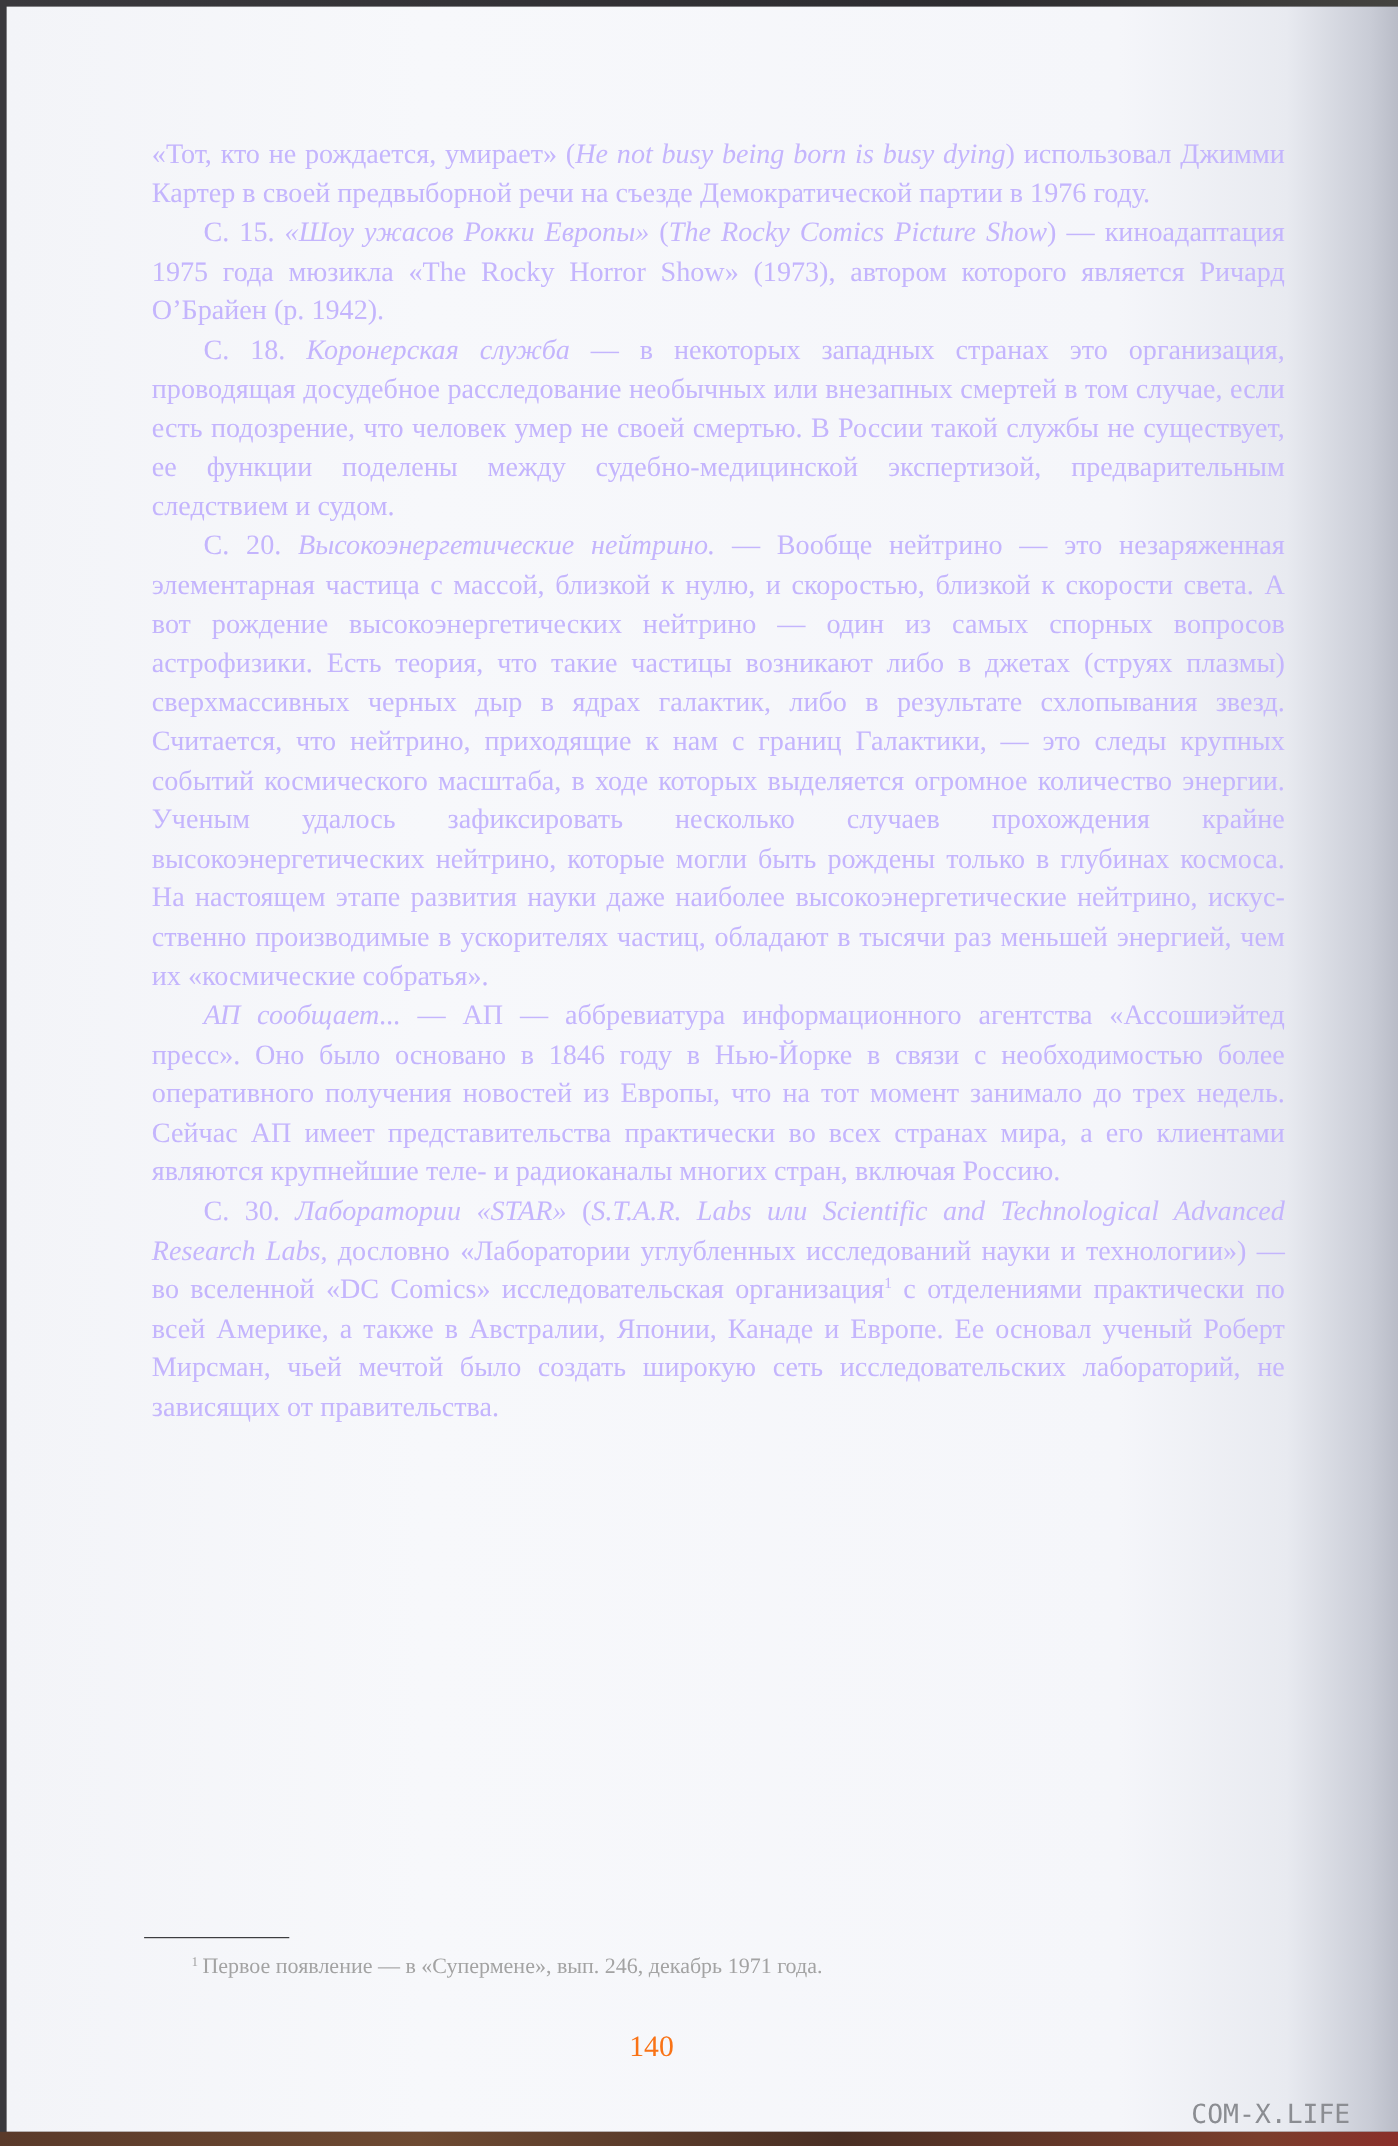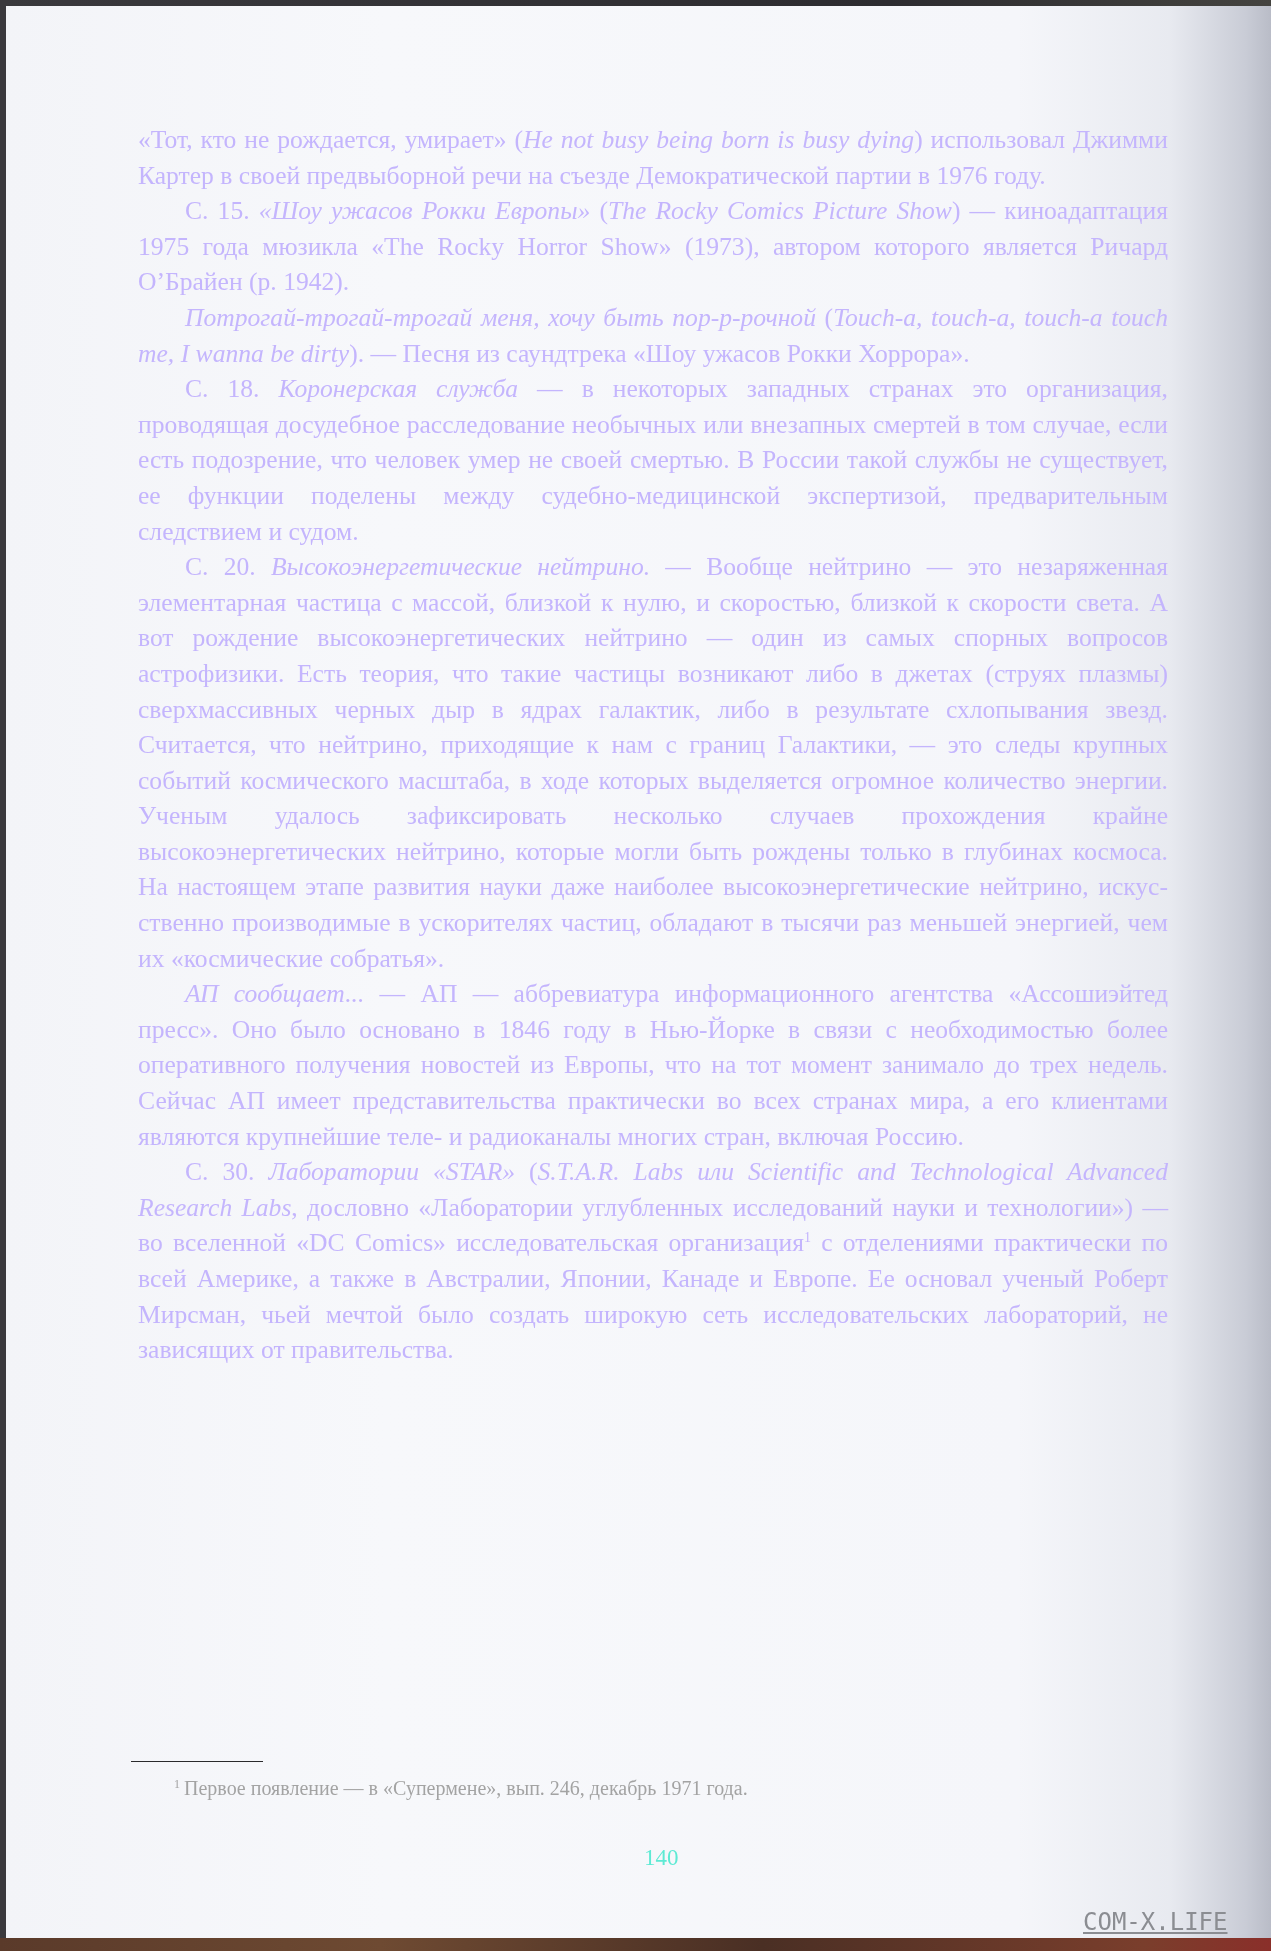--- a/index.html
+++ b/index.html
@@ -35,39 +35,38 @@
   sup.fn { font-size: 14px; vertical-align: 9px; line-height: 0; }
   .rule {
     position: absolute; left: 131px; top: 1761px; width: 132px; height: 0;
     border-top: 1.5px solid #2a2a2c;
   }
   .footnote {
     position: absolute; left: 174px; top: 1775px; font-size: 20px; color: #a3a3a3; line-height: 26px;
   }
   .footnote sup { font-size: 12px; vertical-align: 7px; line-height: 0; margin-right: 4px; }
   .pagenum {
-    position: absolute; left: 644px; top: 1845px; font-size: 23px; color: #5eead4;
+    position: absolute; left: 572px; top: 1845px; font-size: 27px; color: #f97316;
   }
   .watermark {
     position: absolute; left: 1083px; top: 1908px; font-family: "DejaVu Sans Mono", monospace;
-    font-size: 24px; color: #8b8d92; letter-spacing: 0px; text-decoration: underline;
+    font-size: 24px; color: #8b8d92; letter-spacing: 0px;
   }
 </style>
 </head>
 <body>
 
 <div class="topedge"></div>
 <div class="leftedge"></div>
 
 <div class="page"></div>
 
 <div class="text" id="body-text">
     <p><span>«Тот, кто не рождается, умирает» (</span><i>He not busy being born is busy dying</i><span>) исполь­зовал Джимми Картер в своей предвыборной речи на съезде Демократической партии в 1976 году.</span></p>
     <p class="ind"><span>С. 15. </span><i>«Шоу ужасов Рокки Европы»</i><span> (</span><i>The Rocky Comics Picture Show</i><span>) — кино­адаптация 1975 года мюзикла «The Rocky Horror Show» (1973), автором которого является Ричард О’Брайен (р. 1942).</span></p>
-    <p class="ind"><i>Потрогай-трогай-трогай меня, хочу быть пор-р-рочной</i><span> (</span><i>Touch-a, touch-a, touch-a touch me, I wanna be dirty</i><span>). — Песня из саундтрека «Шоу ужасов Рокки Хоррора».</span></p>
     <p class="ind"><span>С. 18. </span><i>Коронерская служба</i><span> — в некоторых западных странах это организа­ция, проводящая досудебное расследование необычных или внезапных смертей в том случае, если есть подозрение, что человек умер не своей смертью. В России такой службы не существует, ее функции поделены между судебно-медицинской экспертизой, предварительным следствием и судом.</span></p>
     <p class="ind"><span>С. 20. </span><i>Высокоэнергетические нейтрино.</i><span> —  Вообще нейтрино — это незаря­женная элементарная частица с массой, близкой к нулю, и скоростью, близкой к скорости света. А вот рождение высокоэнергетических нейтрино — один из самых спорных вопросов астрофизики. Есть теория, что такие частицы возника­ют либо в джетах (струях плазмы) сверхмассивных черных дыр в ядрах галактик, либо в результате схлопывания звезд. Считается, что нейтрино, приходящие к нам с границ Галактики, — это следы крупных событий космического масшта­ба, в ходе которых выделяется огромное количество энергии. Ученым удалось зафиксировать несколько случаев прохождения крайне высокоэнергетических нейтрино, которые могли быть рождены только в глубинах космоса. На настоящем этапе развития науки даже наиболее высокоэнергетические нейтрино, искус­ственно производимые в ускорителях частиц, обладают в тысячи раз меньшей энергией, чем их «космические собратья».</span></p>
     <p class="ind"><i>АП сообщает...</i><span> — АП — аббревиатура информационного агентства «Ассо­шиэйтед пресс». Оно было основано в 1846 году в Нью-Йорке в связи с необхо­димостью более оперативного получения новостей из Европы, что на тот момент занимало до трех недель. Сейчас АП имеет представительства практически во всех странах мира, а его клиентами являются крупнейшие теле- и радиоканалы многих стран, включая Россию.</span></p>
     <p class="ind"><span>С. 30. </span><i>Лаборатории «STAR»</i><span> (</span><i>S.T.A.R. Labs или Scientific and Technological Advanced Research Labs</i><span>, дословно «Лаборатории углубленных исследований науки и технологии») — во вселенной «DC Comics» исследовательская органи­зация</span><sup class="fn">1</sup><span> с отделениями практически по всей Америке, а также в Австралии, Япо­нии, Канаде и Европе. Ее основал ученый Роберт Мирсман, чьей мечтой было создать широкую сеть исследовательских лабораторий, не зависящих от прави­тельства.</span></p>
   </div>
 
 <div class="rule"></div>
 
 <div class="footnote">
   <sup>1</sup><span>Первое появление — в «Супермене», вып. 246, декабрь 1971 года.</span>

